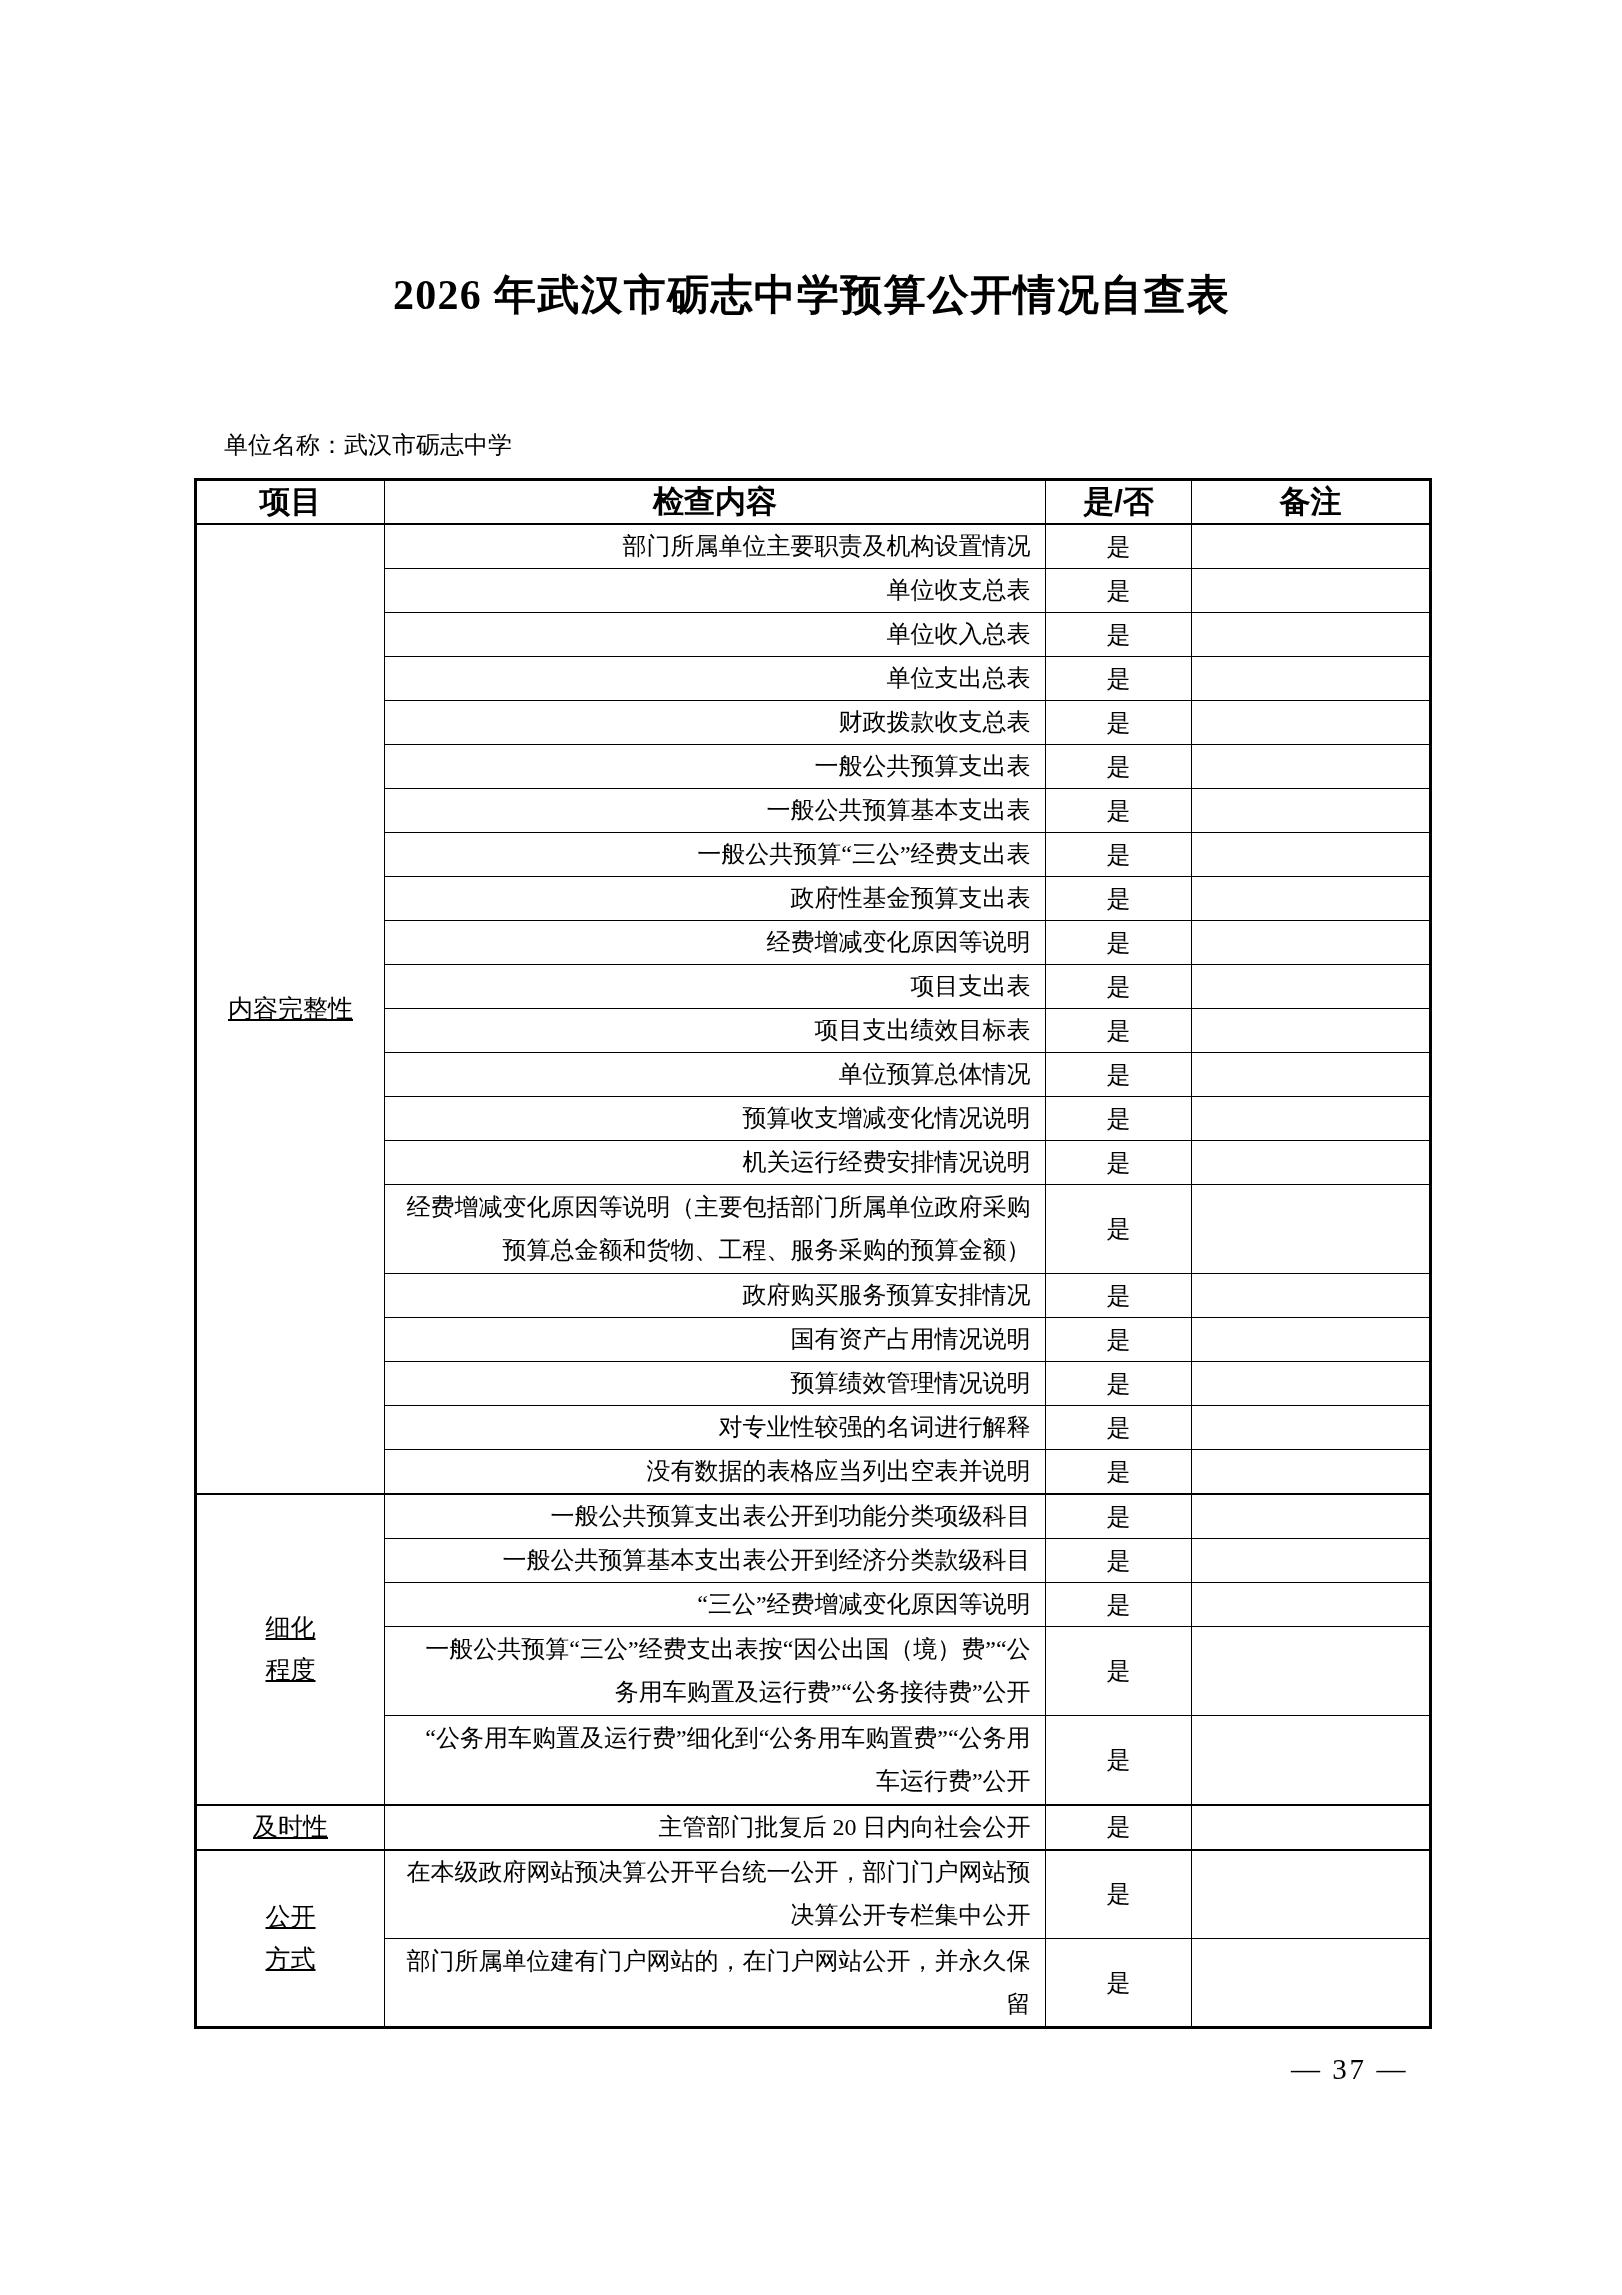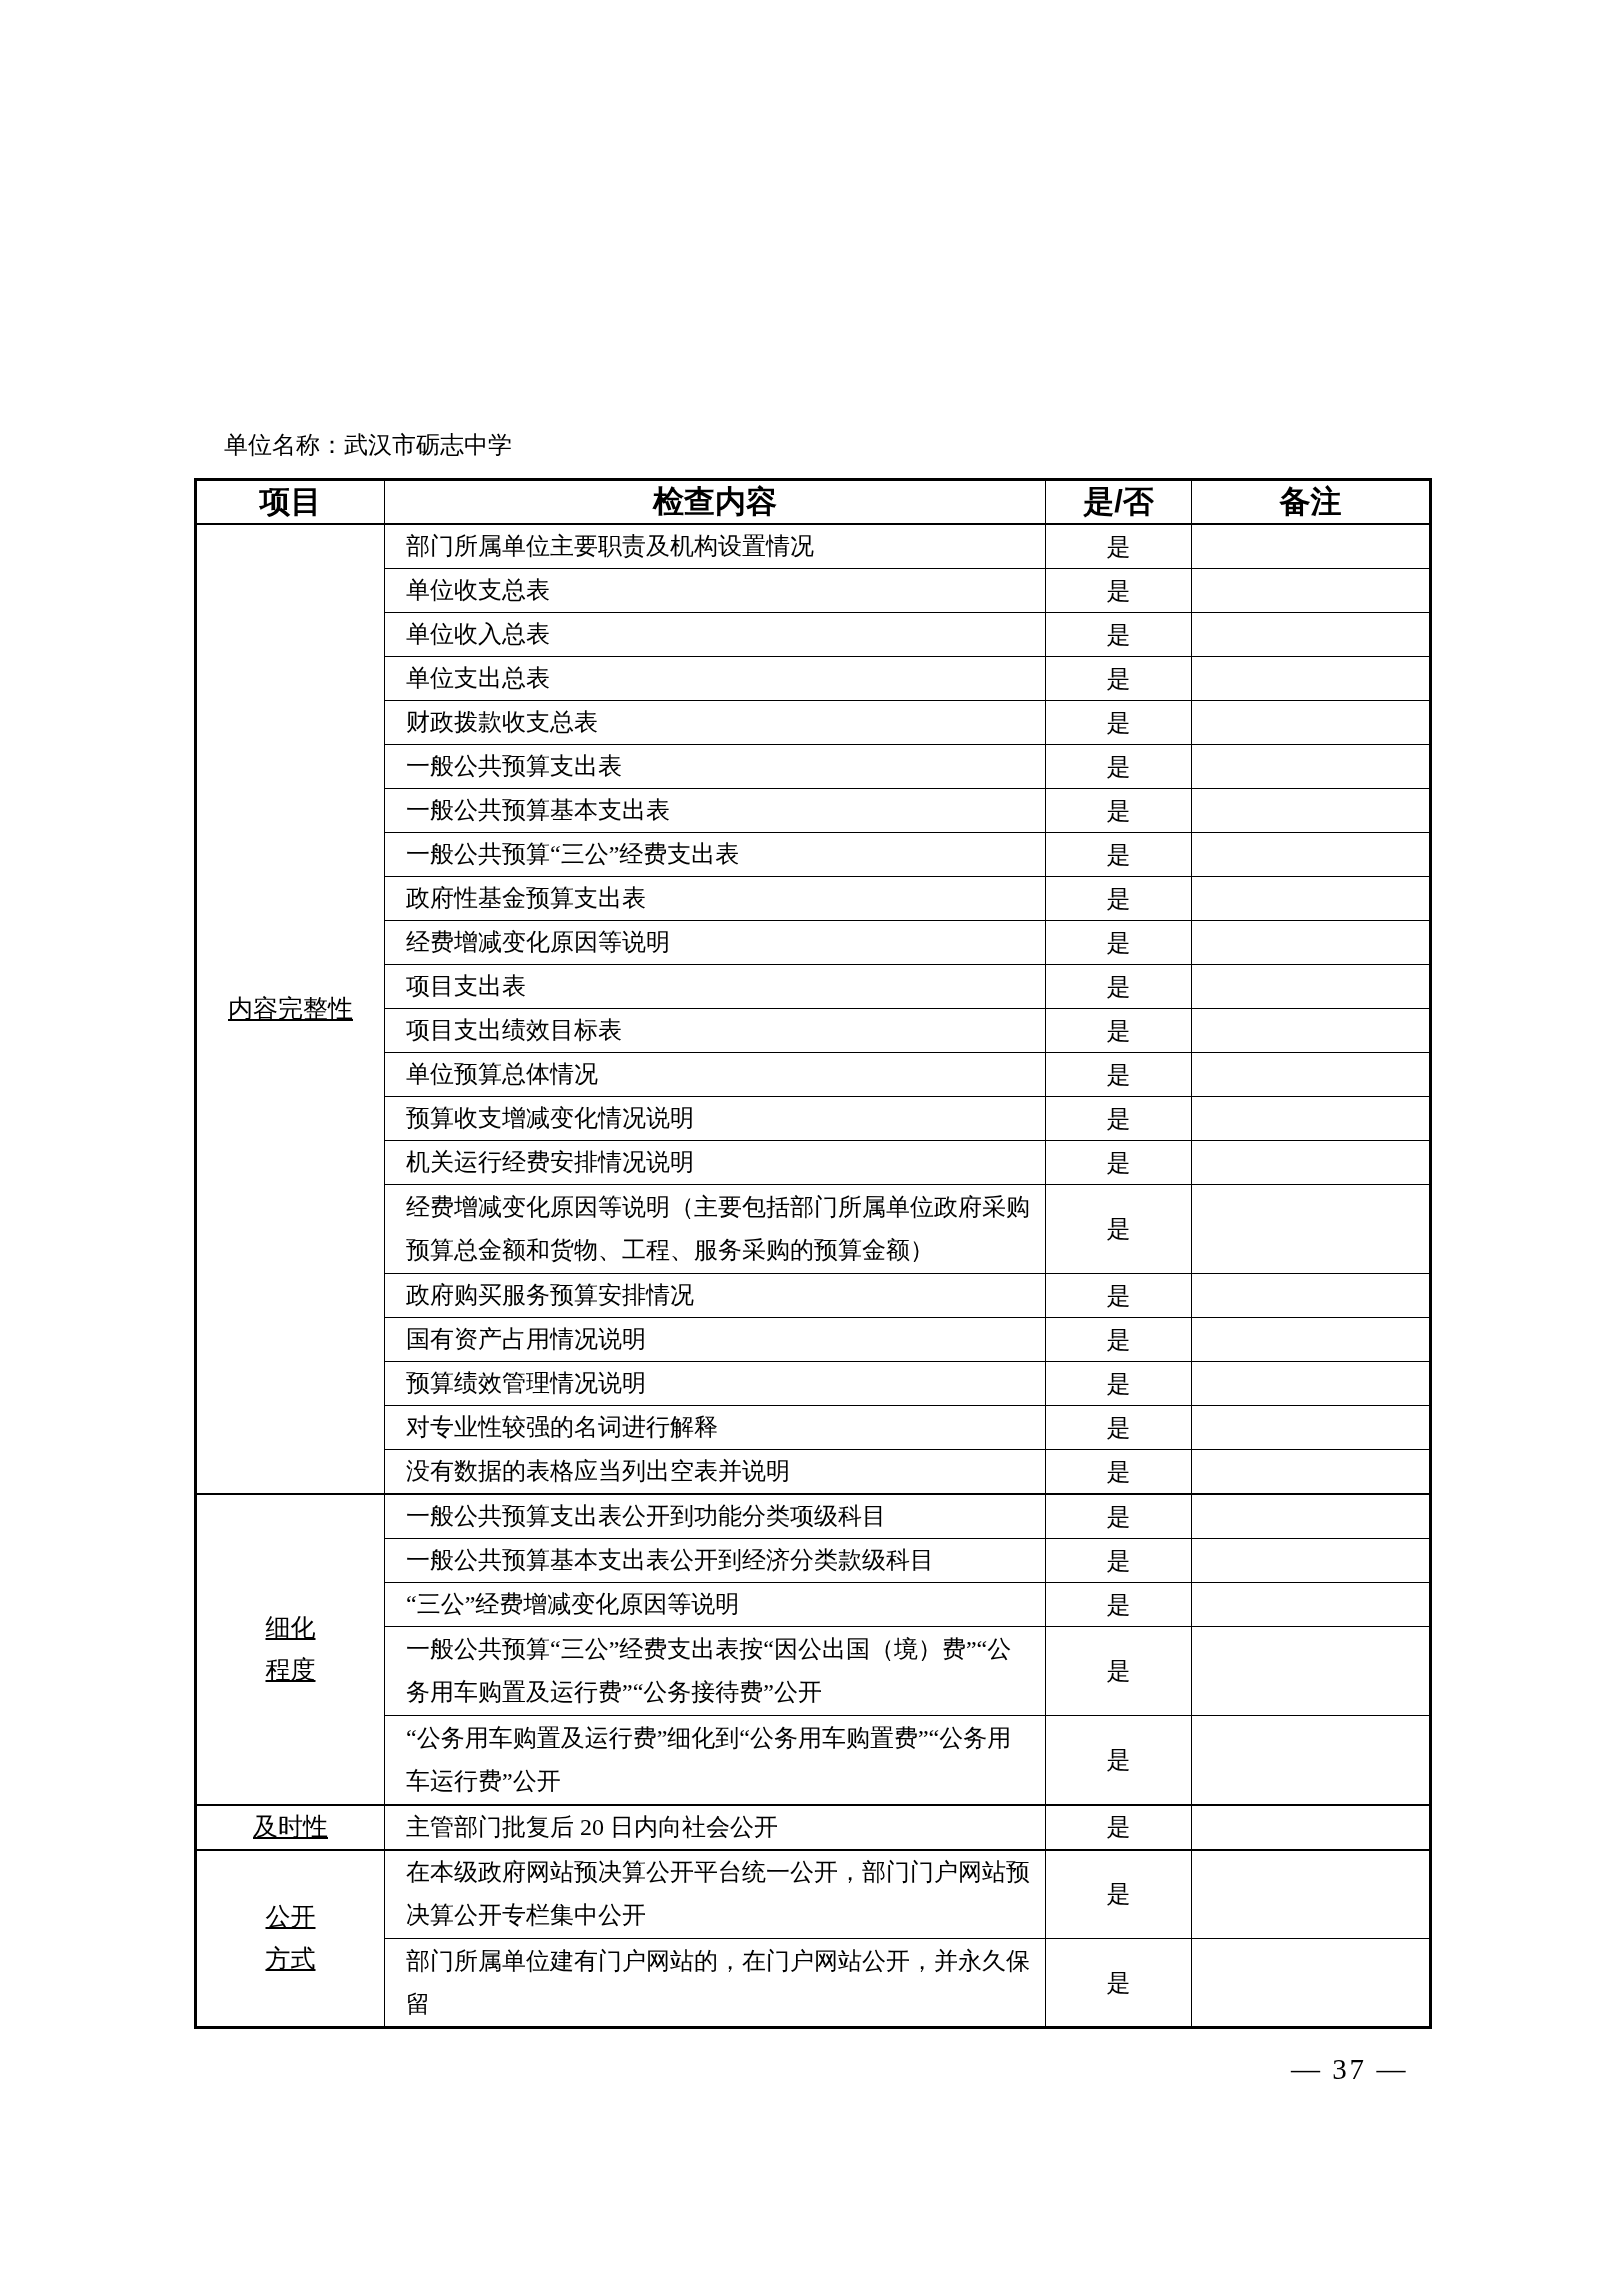--- a/index.html
+++ b/index.html
@@ -60,21 +60,21 @@
   tr.row-single { height: 44px; }
   tr.row-tall   { height: 89px; }
   tr.section-start td { border-top: 2.6px solid #000; }
   td.section-label-cell {
     text-align: center;
     font-size: 25px;
     line-height: 42px;
     text-decoration: underline;
   }
   td.check-content-cell {
-    text-align: left;
+    text-align: right;
     font-size: 24px;
     line-height: 43px;
     padding-left: 21px;
     padding-right: 14.4px;
   }
   td.yesno-cell {
     text-align: center;
     font-size: 24px;
   }
   td.remark-cell {
@@ -88,20 +88,21 @@
     letter-spacing: 2.6px;
     font-family: "Liberation Serif", "DejaVu Serif", serif;
     margin-left: 48px;
   }
 </style>
 </head>
 <body>
 
 <div class="page">
 
+  <div class="doc-title">2026 年武汉市砺志中学预算公开情况自查表</div>
 
   <div class="unit-line">单位名称：武汉市砺志中学</div>
 
   <table class="check-table">
     <colgroup>
       <col style="width:189px">
       <col style="width:661px">
       <col style="width:146px">
       <col style="width:239px">
     </colgroup>

